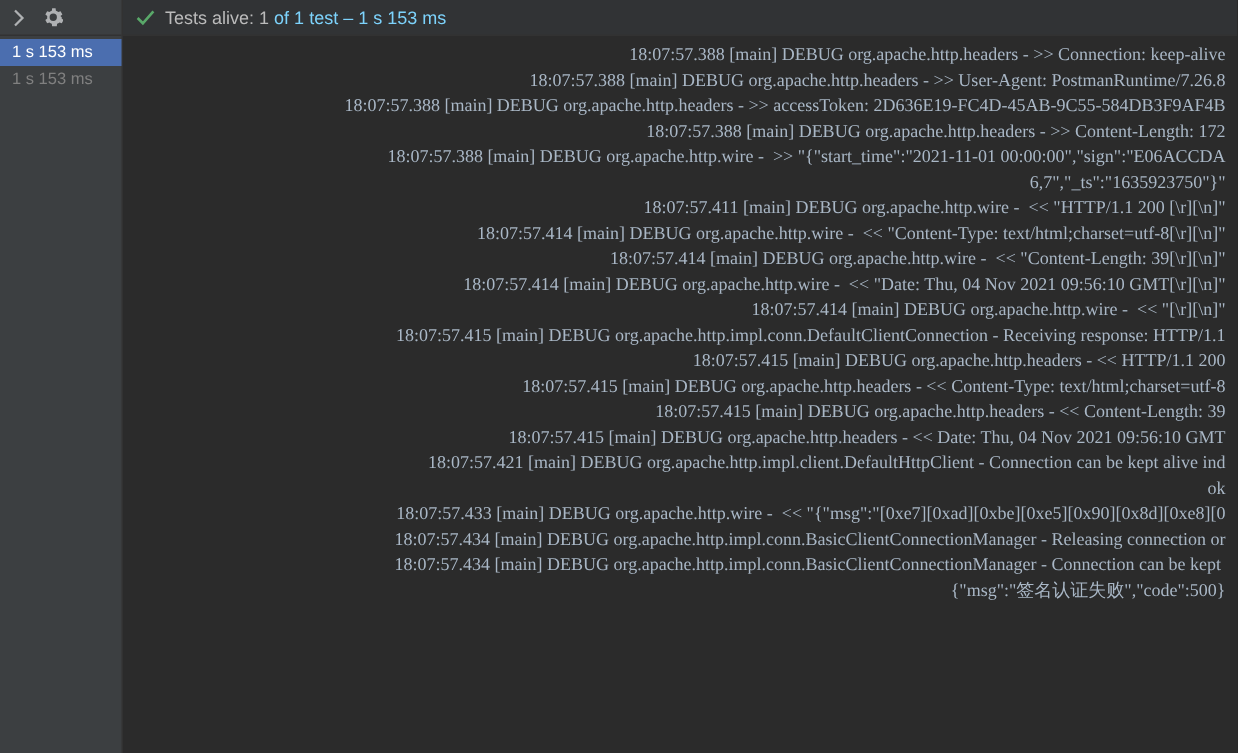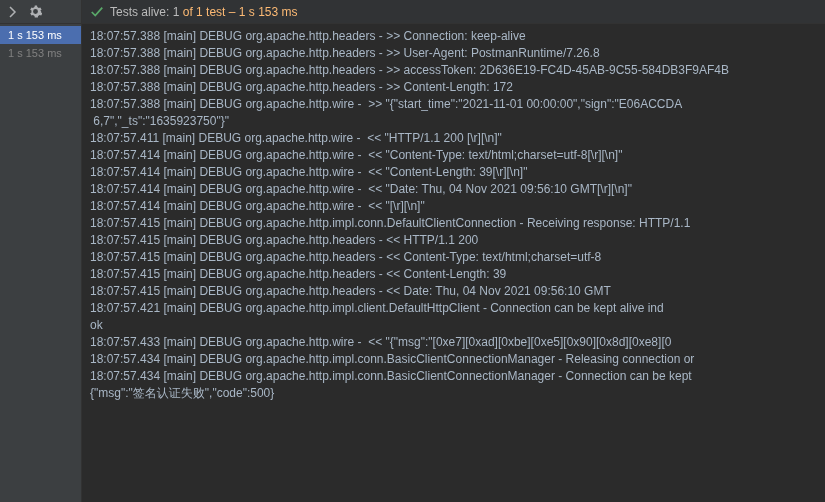--- a/index.html
+++ b/index.html
@@ -70,31 +70,32 @@
       font-size: 12px;
     }
     .check-icon {
       color: #59a869;
       font-weight: bold;
     }
     .status-text {
       color: #bbbbbb;
     }
     .status-dim {
-      color: #fdba74;
+      color: #7dd3fc;
     }
     .log-area {
       flex: 1;
       overflow: auto;
       background: #2b2b2b;
       padding: 4px 0;
-      font-family: Liberation Sans, sans-serif;
+      font-family: Liberation Serif, serif;
       font-size: 12px;
       line-height: 17px;
       white-space: pre;
+      text-align: right;
     }
     .log-line {
       padding: 0 8px;
       color: #a9b7c6;
     }
     svg { display: block; }
   </style>
 </head>
 <body>
 

